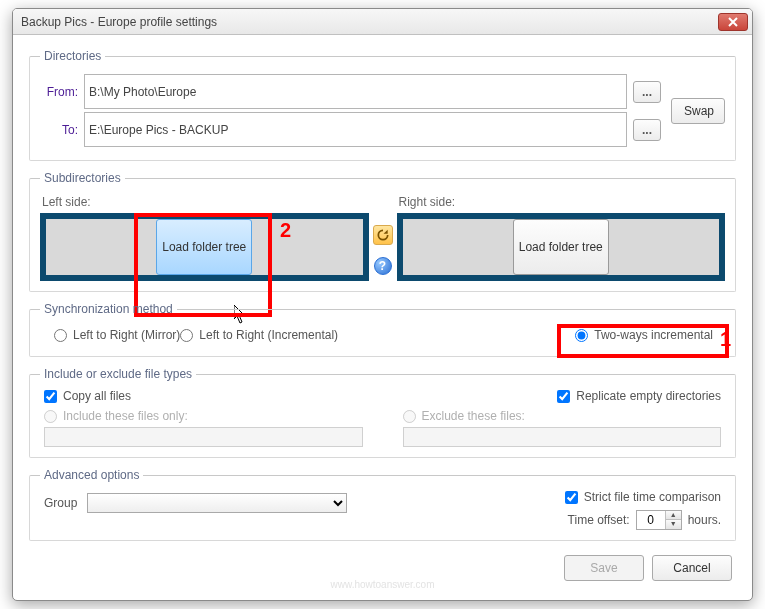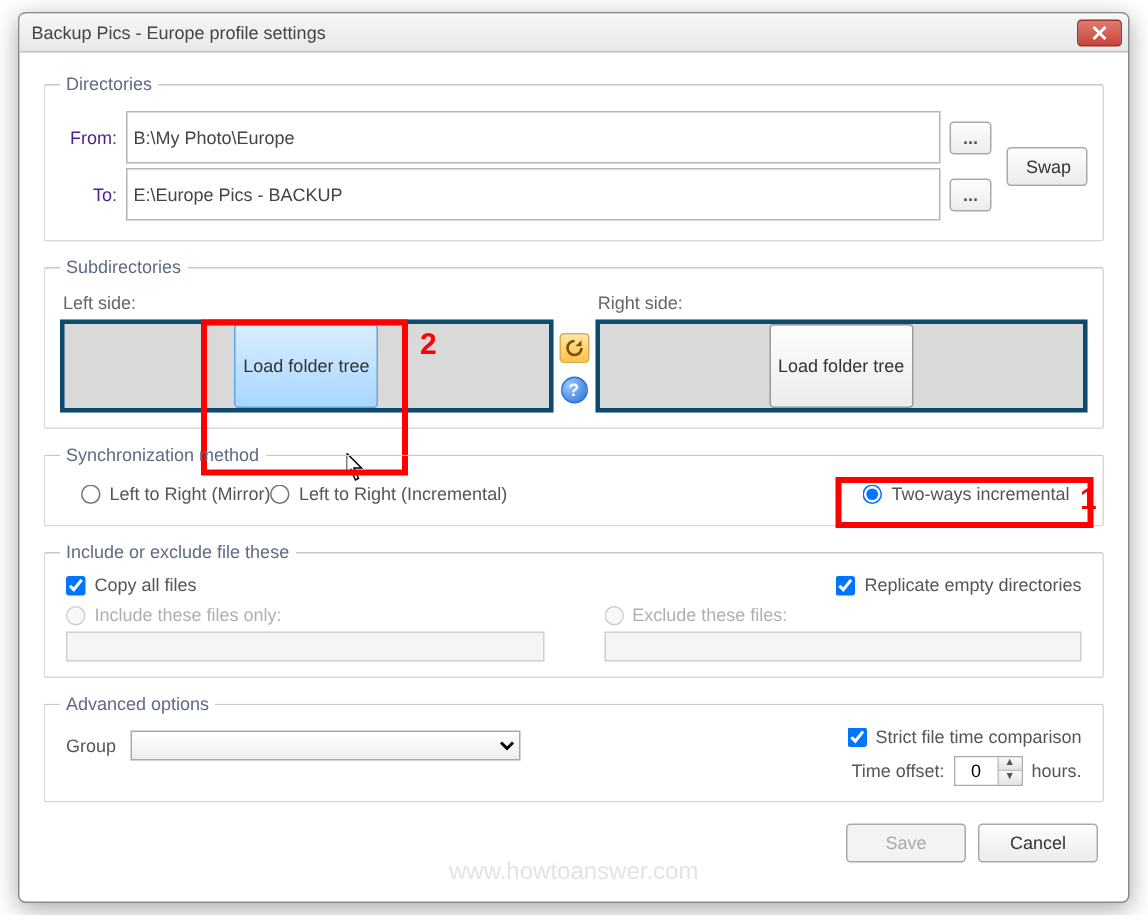--- a/index.html
+++ b/index.html
@@ -63,21 +63,21 @@
     cursor:pointer; font-weight:bold; color:#555;
     display:flex; align-items:center; justify-content:center;
   }
   .swap { width: 54px; height: 42px; }
   .dirs-top { display:flex; gap:10px; align-items:center; }
   .dirs-top .paths { flex:1; }
 
   .subdir-cols { display:flex; gap:0; align-items:stretch; }
   .subcap { color:#666; margin:2px 0 4px 2px; }
   .folderpanel {
-    height: 120px; border:3px solid #0c4a6e; background:#d9d9d9;
+    height: 120px; border:6px solid #0c4a6e; background:#d9d9d9;
     display:flex; align-items:center; justify-content:center;
     flex:1;
   }
   .midcol { width:28px; display:flex; flex-direction:column; align-items:center; justify-content:space-between; padding:6px 0; }
   .midicon {
     width:20px; height:20px; border:1px solid #d9a94d; border-radius:3px;
     background: linear-gradient(#ffe6a0,#ffc24a);
     display:flex; align-items:center; justify-content:center; color:#7a5200;
   }
   .helpicon {
@@ -124,21 +124,21 @@
   }
   .adv-right { display:flex; flex-direction:column; align-items:flex-end; gap:6px; }
   .time-row { display:flex; align-items:center; gap:6px; color:#555; }
   .spinner { display:inline-flex; align-items:stretch; width:46px; height:20px; border:1px solid #a9a9a9; }
   .spinner input { width:28px; border:none; text-align:center; padding:0; }
   .spinner .spinbtns { display:flex; flex-direction:column; }
   .spinner .spinbtns div { width:16px; height:9px; background:linear-gradient(#fafafa,#e4e4e4); border-left:1px solid #c0c0c0; font-size:7px; line-height:7px; text-align:center; cursor:pointer; color:#555; }
   .spinner .spinbtns div:first-child { border-bottom:1px solid #c0c0c0; }
 
   .btnbar { display:flex; justify-content:flex-end; gap:8px; padding:4px 4px 0 0; }
-  .watermark { color:#e3e3e3; text-align:center; font-size:16px; margin-top:-2px; }
+  .watermark { color:#e3e3e3; text-align:center; font-size:10px; margin-top:-2px; }
 
   .cursor {
     position:absolute; width:14px; height:20px; pointer-events:none;
   }
 </style>
 </head>
 <body>
 
 <div class="window">
   <div class="titlebar">
@@ -222,21 +222,21 @@
             <span>Two-ways incremental</span>
         </label>
       </div>
 
       <div class="highlight-box" style="right:6px; top:8px; width:172px; height:34px;"></div>
 
       <div class="callout" style="left:690px; top:12px;">1</div>
     </fieldset>
 
     <fieldset class="group">
-      <legend>Include or exclude file these</legend>
+      <legend>Include or exclude file types</legend>
       <div class="include-row1">
         <label class="radio-wrap">
           <input type="checkbox" checked="" style=""> 
             <span>Copy all files</span>
         </label>
         <label class="radio-wrap">
           <input type="checkbox" checked="" style=""> 
             <span>Replicate empty directories</span>
         </label>
       </div>

